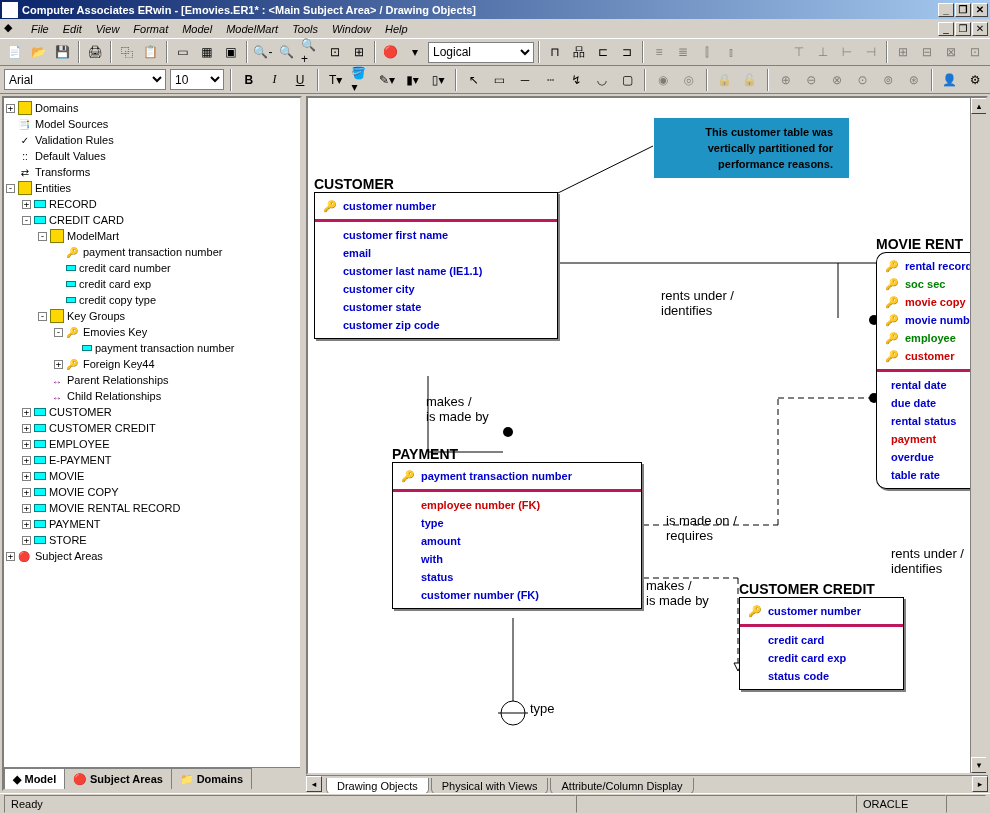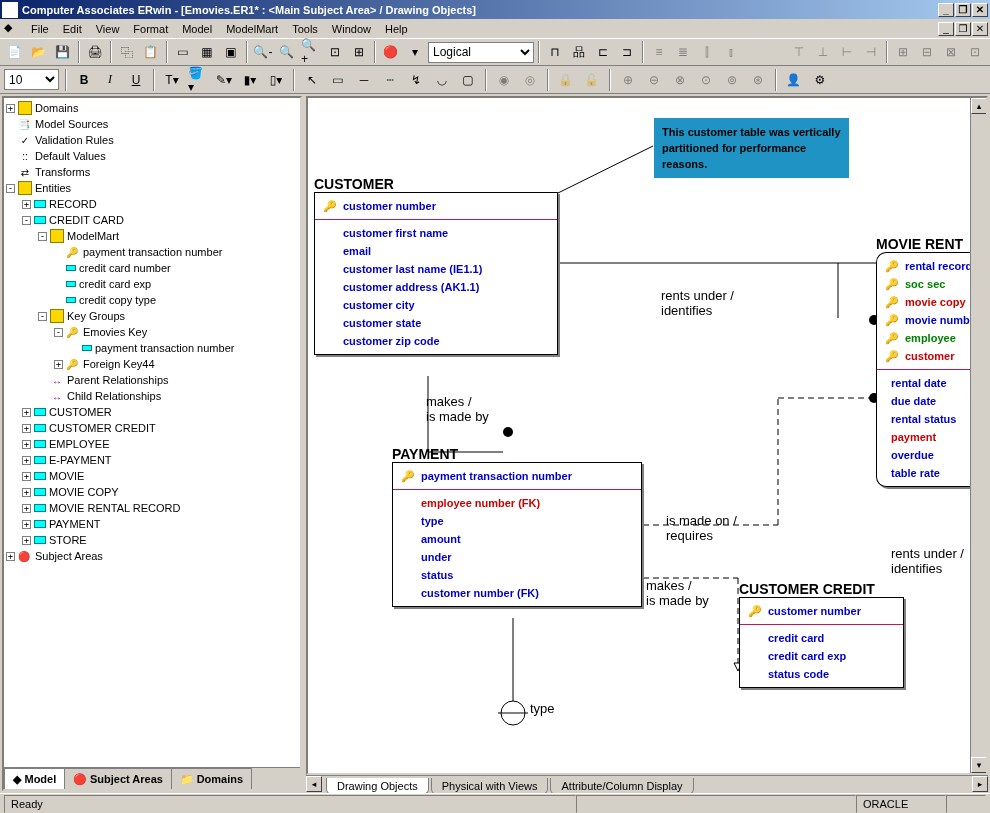--- a/index.html
+++ b/index.html
@@ -3,21 +3,21 @@
 <meta charset="utf-8">
 <style>
 * { box-sizing: border-box; margin: 0; padding: 0; font-family: "Tahoma", "MS Sans Serif", sans-serif; font-size: 11px; }
 body { width: 990px; height: 813px; background: #d4d0c8; overflow: hidden; display: flex; flex-direction: column; }
 .titlebar { height: 19px; background: linear-gradient(to right, #0a246a, #a6caf0); color: #fff; display: flex; align-items: center; padding: 0 2px; font-weight: bold; }
 .titlebar .app-icon { width: 16px; height: 16px; background: #fff; margin-right: 4px; display: inline-flex; align-items: center; justify-content: center; }
 .win-btns { margin-left: auto; display: flex; gap: 1px; }
 .win-btn { width: 16px; height: 14px; background: #d4d0c8; border: 1px solid #fff; border-right-color: #404040; border-bottom-color: #404040; font-family: "Marlett", sans-serif; font-size: 10px; text-align: center; line-height: 12px; color: #000; cursor: pointer; }
 .menubar { height: 19px; background: #d4d0c8; display: flex; align-items: center; padding-left: 4px; }
 .menubar .m-icon { width: 16px; height: 16px; margin-right: 4px; }
-.menu-item { padding: 2px 7px; cursor: pointer; }
+.menu-item { padding: 2px 7px; cursor: pointer; font-style: italic; }
 .toolbar { height: 28px; background: #d4d0c8; border-top: 1px solid #fff; border-bottom: 1px solid #808080; display: flex; align-items: center; padding: 0 4px; gap: 2px; }
 .tb-btn { width: 22px; height: 22px; border: 1px solid transparent; display: inline-flex; align-items: center; justify-content: center; cursor: pointer; font-size: 12px; }
 .tb-sep { width: 2px; height: 22px; border-left: 1px solid #808080; border-right: 1px solid #fff; margin: 0 2px; }
 .tb-select { height: 21px; font-size: 12px; background: #fff; border: 1px solid #808080; }
 .font-bar { height: 28px; background: #d4d0c8; border-bottom: 1px solid #808080; display: flex; align-items: center; padding: 0 4px; gap: 4px; }
 .main { flex: 1; display: flex; min-height: 0; }
 .sidebar { width: 300px; background: #fff; border: 2px inset #d4d0c8; display: flex; flex-direction: column; margin: 2px; }
 .tree { flex: 1; overflow: auto; padding: 2px; }
 .tree-node { white-space: nowrap; display: flex; align-items: center; height: 16px; cursor: pointer; }
 .exp { width: 9px; height: 9px; border: 1px solid #808080; margin-right: 3px; text-align: center; line-height: 7px; font-size: 9px; font-family: monospace; background: #fff; display: inline-block; }
@@ -28,27 +28,27 @@
 .ic-key { color: #daa520; }
 .ic-attr { background: #00ffff; width: 10px; height: 6px; border: 1px solid #008080; }
 .ic-rel { color: #800080; }
 .sidebar-tabs { height: 22px; display: flex; border-top: 1px solid #808080; background: #d4d0c8; }
 .s-tab { padding: 3px 8px; border: 1px solid #808080; border-bottom: none; background: #d4d0c8; margin-right: -1px; display: flex; align-items: center; gap: 3px; cursor: pointer; font-size: 11px; font-weight: bold; }
 .s-tab.active { background: #fff; }
 .canvas-wrap { flex: 1; display: flex; flex-direction: column; min-width: 0; margin: 2px; }
 .canvas { flex: 1; background: #fff; border: 2px inset #d4d0c8; position: relative; overflow: hidden; }
 .entity-box { position: absolute; background: #fff; border: 1px solid #000; box-shadow: 2px 2px 0 #808080; }
 .entity-title { position: absolute; font-weight: bold; color: #000; font-size: 14px; }
-.entity-pk { border-bottom: 1px solid #be185d; padding: 4px 8px; }
+.entity-pk { border-bottom: 3px solid #be185d; padding: 4px 8px; }
 .entity-attrs { padding: 4px 8px 4px 28px; }
 .attr { color: #0000cc; font-weight: bold; font-size: 13px; line-height: 18px; white-space: nowrap; }
 .attr.red { color: #cc0000; }
 .attr.green { color: #008000; }
 .key-icon { display: inline-block; width: 16px; margin-right: 4px; color: #b8860b; }
-.note-box { position: absolute; background: #1f94c4; color: #000; padding: 6px 8px; font-weight: bold; font-size: 13px; line-height: 16px; }
+.note-box { position: absolute; background: #1f94c4; color: #000; padding: 6px 16px; font-weight: bold; font-size: 13px; line-height: 16px; text-align: right; }
 .rel-label { position: absolute; color: #000; font-size: 13px; line-height: 15px; }
 .canvas-tabs { height: 20px; display: flex; background: #d4d0c8; border-top: 1px solid #808080; padding-left: 20px; align-items: center; text-align: center; }
 .c-tab { padding: 2px 10px; border: 1px solid #808080; border-top: none; border-radius: 0 0 6px 6px; background: #fff; margin-right: 2px; font-size: 11px; cursor: pointer; }
 .c-tab.inactive { background: #d4d0c8; }
 .scrollbar-v { position: absolute; right: 0; top: 0; bottom: 0; width: 16px; background: #d4d0c8; border-left: 1px solid #808080; }
 .scrollbar-h { height: 16px; background: #d4d0c8; border-top: 1px solid #808080; display:flex; }
 .sb-btn { width: 16px; height: 16px; background: #d4d0c8; border: 1px solid #fff; border-right-color:#404040; border-bottom-color:#404040; text-align:center; font-size:9px; line-height:14px; }
 .statusbar { height: 20px; background: #d4d0c8; border-top: 1px solid #fff; display: flex; align-items: center; padding: 0 4px; }
 .status-cell { border: 1px inset #d4d0c8; padding: 1px 6px; height: 18px; display: flex; align-items: center; }
 svg.diagram-lines { position: absolute; top: 0; left: 0; width: 100%; height: 100%; pointer-events: none; }
@@ -128,20 +128,21 @@
   <span class="tb-btn" style="opacity:.4">⊢</span>
   <span class="tb-btn" style="opacity:.4">⊣</span>
   <span class="tb-sep"></span>
   <span class="tb-btn" style="opacity:.4">⊞</span>
   <span class="tb-btn" style="opacity:.4">⊟</span>
   <span class="tb-btn" style="opacity:.4">⊠</span>
   <span class="tb-btn" style="opacity:.4">⊡</span>
 </div>
 
 <div class="font-bar">
+  <select class="tb-select" style="width:165px"><option>Arial</option></select>
   <select class="tb-select" style="width:55px"><option>10</option></select>
   <span class="tb-sep"></span>
   <span class="tb-btn" style="font-weight:bold">B</span>
   <span class="tb-btn" style="font-style:italic;font-family:serif">I</span>
   <span class="tb-btn" style="text-decoration:underline">U</span>
   <span class="tb-sep"></span>
   <span class="tb-btn">T▾</span>
   <span class="tb-btn">🪣▾</span>
   <span class="tb-btn">✎▾</span>
   <span class="tb-btn">▮▾</span>
@@ -371,35 +372,34 @@
         <span style="white-space:pre-line">This customer table was vertically partitioned for performance reasons.</span>
       </div>
 
       <div class="entity-title" style="left:6px; top:78px;">CUSTOMER</div>
       <div class="entity-box" style="left:6px; top:94px; width:244px;">
         <div class="entity-pk"><span class="attr"><span class="key-icon">🔑</span><span>customer number</span></span></div>
         <div class="entity-attrs" id="cust-attrs">
             <div class="attr "><span>customer first name</span></div>
             <div class="attr "><span>email</span></div>
             <div class="attr "><span>customer last name (IE1.1)</span></div>
-            <div class="attr "><span>customer address (AK1.1)</span></div>
             <div class="attr "><span>customer city</span></div>
             <div class="attr "><span>customer state</span></div>
             <div class="attr "><span>customer zip code</span></div>
           </div>
       </div>
 
       <div class="entity-title" style="left:84px; top:348px;">PAYMENT</div>
       <div class="entity-box" style="left:84px; top:364px; width:250px;">
         <div class="entity-pk"><span class="attr"><span class="key-icon">🔑</span><span>payment transaction number</span></span></div>
         <div class="entity-attrs" id="pay-attrs">
             <div class="attr red"><span>employee number (FK)</span></div>
             <div class="attr "><span>type</span></div>
             <div class="attr "><span>amount</span></div>
-            <div class="attr "><span>under</span></div>
+            <div class="attr "><span>with</span></div>
             <div class="attr "><span>status</span></div>
             <div class="attr "><span>customer number (FK)</span></div>
           </div>
       </div>
 
       <div class="entity-title" style="left:431px; top:483px;">CUSTOMER CREDIT</div>
       <div class="entity-box" style="left:431px; top:499px; width:165px;">
         <div class="entity-pk"><span class="attr"><span class="key-icon">🔑</span><span>customer number</span></span></div>
         <div class="entity-attrs" id="cc-attrs">
             <div class="attr "><span>credit card</span></div>

